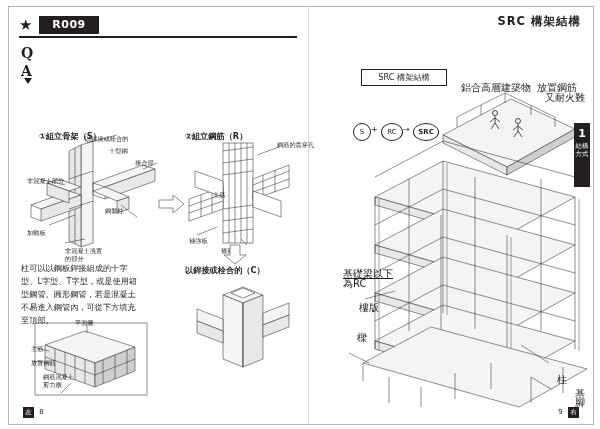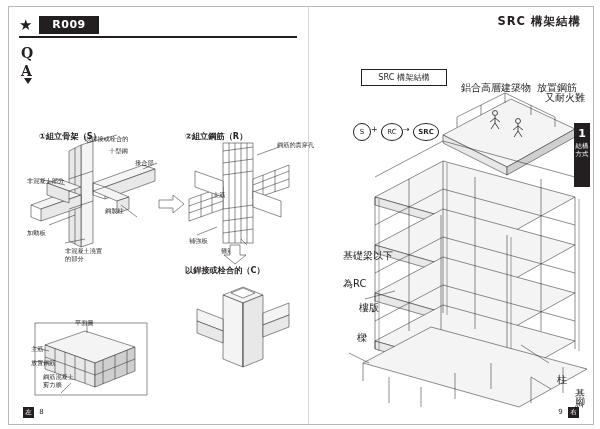--- a/index.html
+++ b/index.html
@@ -211,20 +211,21 @@
       <line class="ln" x1="18" y1="34" x2="2" y2="30"></line>
       <line class="ln" x1="18" y1="46" x2="2" y2="44"></line>
       <line class="ln" x1="40" y1="66" x2="30" y2="76"></line>
     </svg>
     <div class="lbl" style="left:66px;top:312px;">平面圖</div>
     <div class="lbl" style="left:22px;top:338px;">主筋</div>
     <div class="lbl" style="left:22px;top:352px;">放置鋼筋</div>
     <div class="lbl" style="left:34px;top:366px;">鋼筋混凝土</div>
     <div class="lbl" style="left:34px;top:374px;">剪力牆</div>
 
+    <div class="para">柱可以以鋼板銲接組成的十字型、L字型、T字型，或是使用箱型鋼管。圓形鋼管，若是混凝土不易進入鋼管內，可從下方填充至頂部。</div>
 
     <div class="tagbox" style="left:352px;top:62px;width:84px;height:15px;line-height:15px;">SRC 構架結構</div>
 
     <div class="lbl-b" style="left:452px;top:76px;">鋁合高層建築物</div>
     <div class="lbl-b" style="left:528px;top:76px;">放置鋼筋</div>
     <div class="lbl-b" style="left:528px;top:86px;margin-left:8px;">又耐火難</div>
 
     <div class="circ" style="left:344px;top:116px;width:16px;height:16px;line-height:16px;">S</div>
     <div style="position:absolute;left:362px;top:118px;font-size:8px;">+</div>
     <div class="circ" style="left:372px;top:116px;width:20px;height:16px;line-height:16px;">RC</div>
@@ -312,21 +313,21 @@
         <line x1="196" y1="300" x2="196" y2="326"></line>
         <line x1="228" y1="290" x2="228" y2="316"></line>
       </g>
 
       <line class="ln" x1="186" y1="268" x2="214" y2="286"></line>
       <line class="ln" x1="196" y1="300" x2="216" y2="312"></line>
       <line class="ln" x1="60" y1="214" x2="30" y2="222"></line>
       <line class="ln" x1="34" y1="286" x2="14" y2="276"></line>
     </svg>
 
-    <div class="lbl-b" style="left:334px;top:244px;">基礎梁以下</div>
+    <div class="lbl-b" style="left:334px;top:262px;text-decoration:underline;">基礎梁以下</div>
     <div class="lbl-b" style="left:334px;top:272px;">為RC</div>
     <div class="lbl-b" style="left:350px;top:296px;">樓版</div>
     <div class="lbl-b" style="left:348px;top:326px;">樑</div>
     <div class="lbl-b" style="left:548px;top:368px;">柱</div>
     <div class="lbl-b" style="left:566px;top:382px;">基腳</div>
 
     <div class="rtab">
       <div class="num">1</div>
       <div class="vt">結構方式</div>
     </div>

